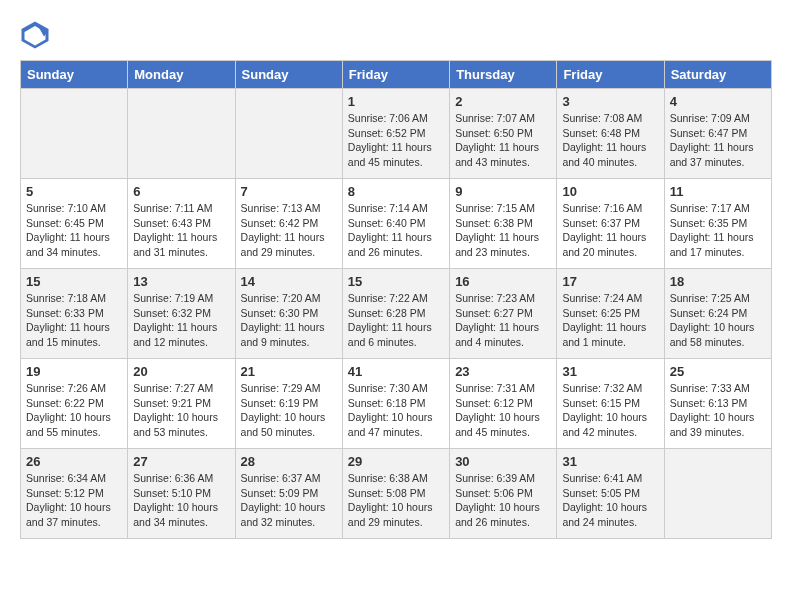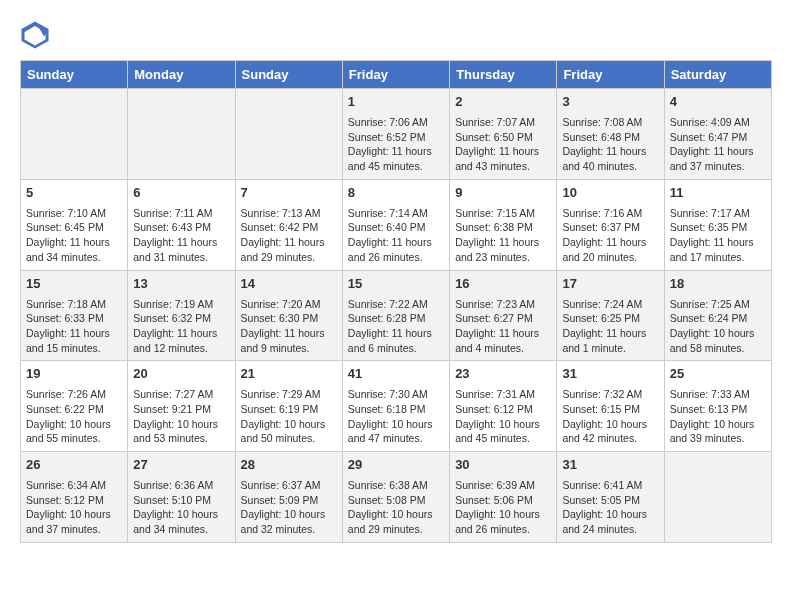--- a/index.html
+++ b/index.html
@@ -73,21 +73,20 @@
     }
     .day-number {
       font-size: 13px;
       font-weight: bold;
       display: block;
       margin-bottom: 2px;
     }
     .cell-content {
       font-size: 10.5px;
       line-height: 1.4;
-      margin-top: 6px;
     }
     .empty-cell {
       background-color: inherit;
     }
   </style>
 </head>
 <body>
 
 <div class="header">
   <div class="logo">
@@ -137,21 +136,21 @@
 Daylight: 11 hours and 43 minutes.</div>
         </td>
         <td>
           <span class="day-number">3</span>
           <div class="cell-content">Sunrise: 7:08 AM
 Sunset: 6:48 PM
 Daylight: 11 hours and 40 minutes.</div>
         </td>
         <td>
           <span class="day-number">4</span>
-          <div class="cell-content">Sunrise: 4:09 AM
+          <div class="cell-content">Sunrise: 7:09 AM
 Sunset: 6:47 PM
 Daylight: 11 hours and 37 minutes.</div>
         </td>
       </tr>
       <tr>
         <td>
           <span class="day-number">5</span>
           <div class="cell-content">Sunrise: 7:10 AM
 Sunset: 6:45 PM
 Daylight: 11 hours and 34 minutes.</div>

